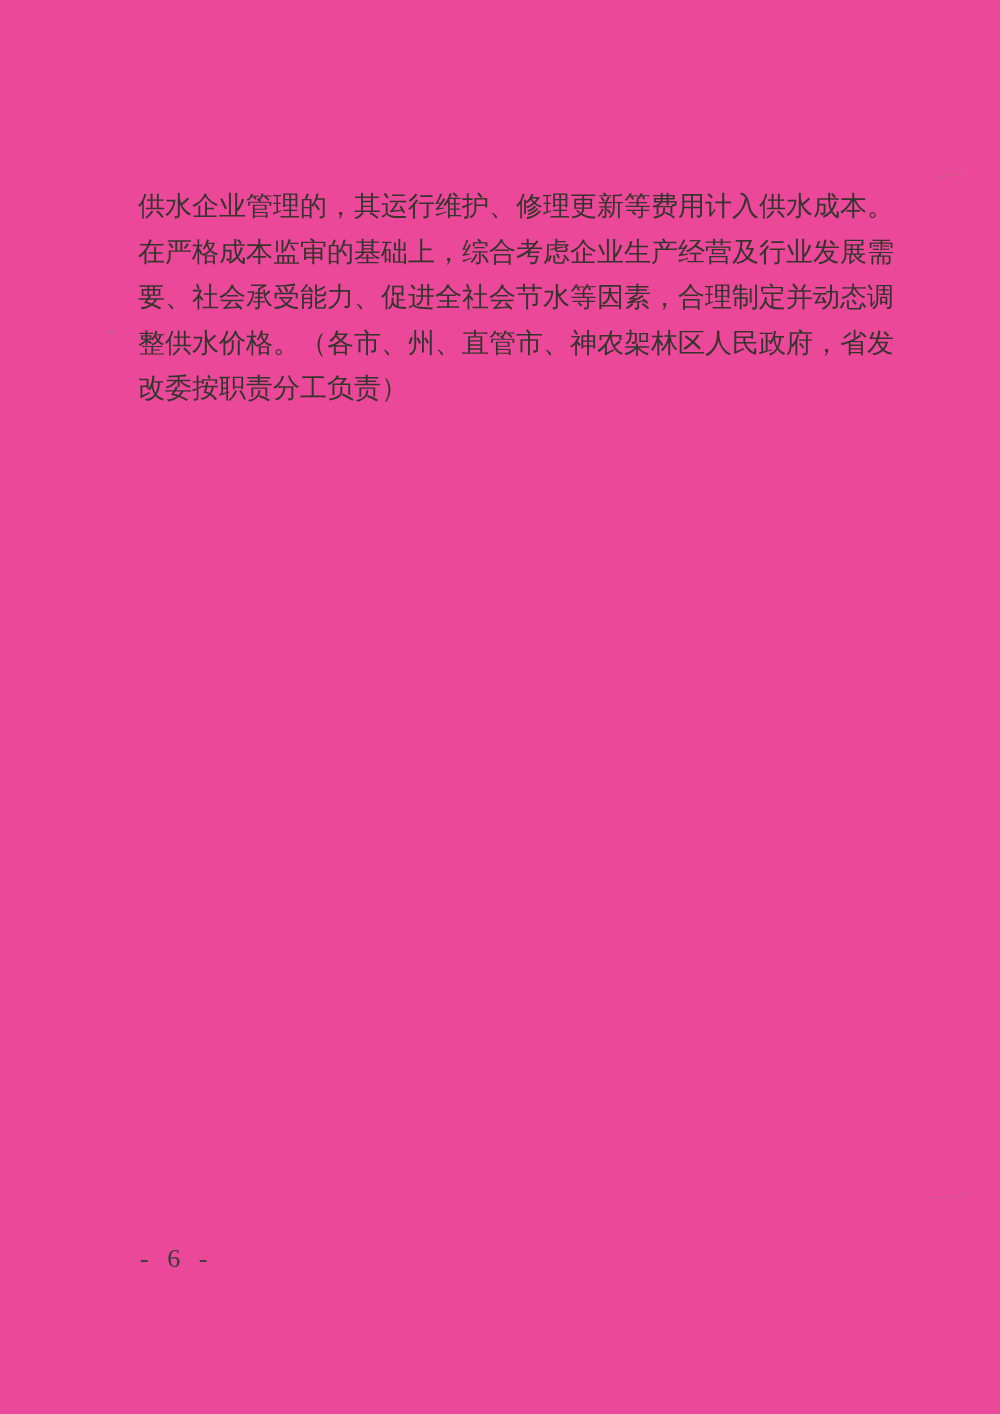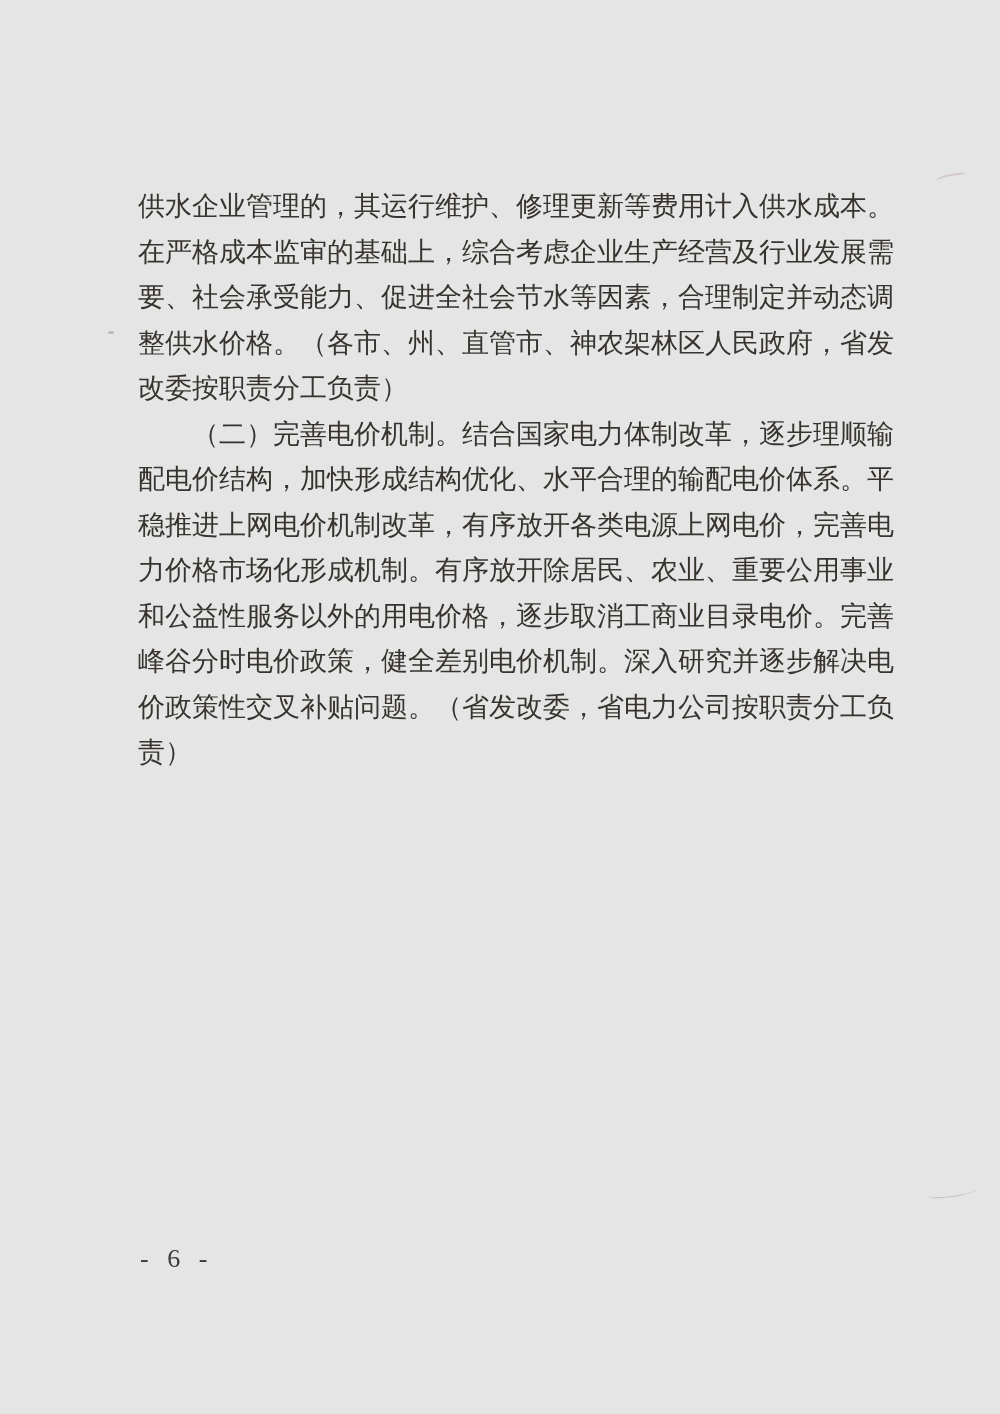--- a/index.html
+++ b/index.html
@@ -4,21 +4,21 @@
 <style>
   html, body {
     margin: 0;
     padding: 0;
     background: #ffffff;
   }
   .page {
     position: relative;
     width: 1000px;
     height: 1414px;
-    background: #e5e5e5;
+    background: #ec4899;
     overflow: hidden;
     font-family: "Liberation Serif", "DejaVu Serif", serif;
   }
   .content {
     position: absolute;
     left: 138px;
     top: 184px;
     width: 756px;
     color: #37342f;
     font-size: 27px;
@@ -76,21 +76,20 @@
     border-radius: 50%;
   }
 </style>
 </head>
 <body>
 
 <div class="page">
 
   <div class="content">
     <p class="para">供水企业管理的，其运行维护、修理更新等费用计入供水成本。在严格成本监审的基础上，综合考虑企业生产经营及行业发展需要、社会承受能力、促进全社会节水等因素，合理制定并动态调整供水价格。（各市、州、直管市、神农架林区人民政府，省发改委按职责分工负责）</p>
-    <p class="para indent">（二）完善电价机制。结合国家电力体制改革，逐步理顺输配电价结构，加快形成结构优化、水平合理的输配电价体系。平稳推进上网电价机制改革，有序放开各类电源上网电价，完善电力价格市场化形成机制。有序放开除居民、农业、重要公用事业和公益性服务以外的用电价格，逐步取消工商业目录电价。完善峰谷分时电价政策，健全差别电价机制。深入研究并逐步解决电价政策性交叉补贴问题。（省发改委，省电力公司按职责分工负责）</p>
   </div>
 
   <div class="page-number">- 6 -</div>
 
   <div class="artifact artifact-smudge-top"></div>
   <div class="artifact artifact-squiggle-right"></div>
   <div class="artifact artifact-dot-left"></div>
 
 </div>
 

